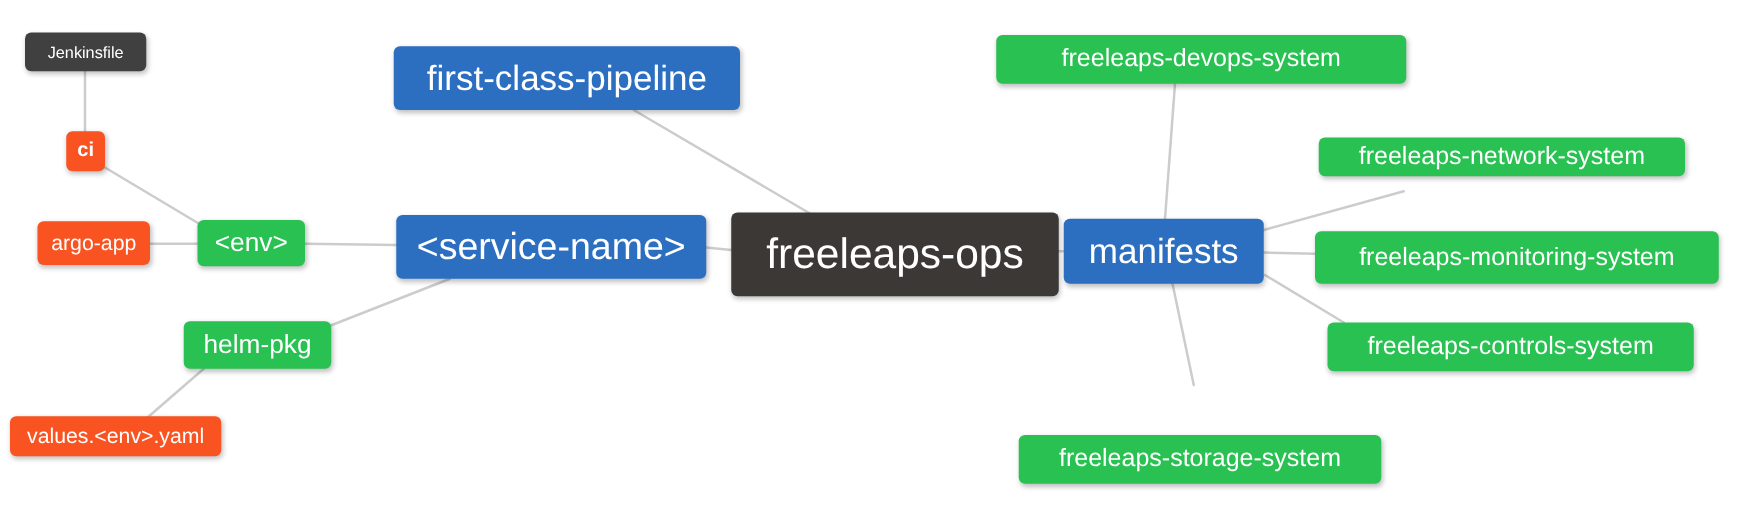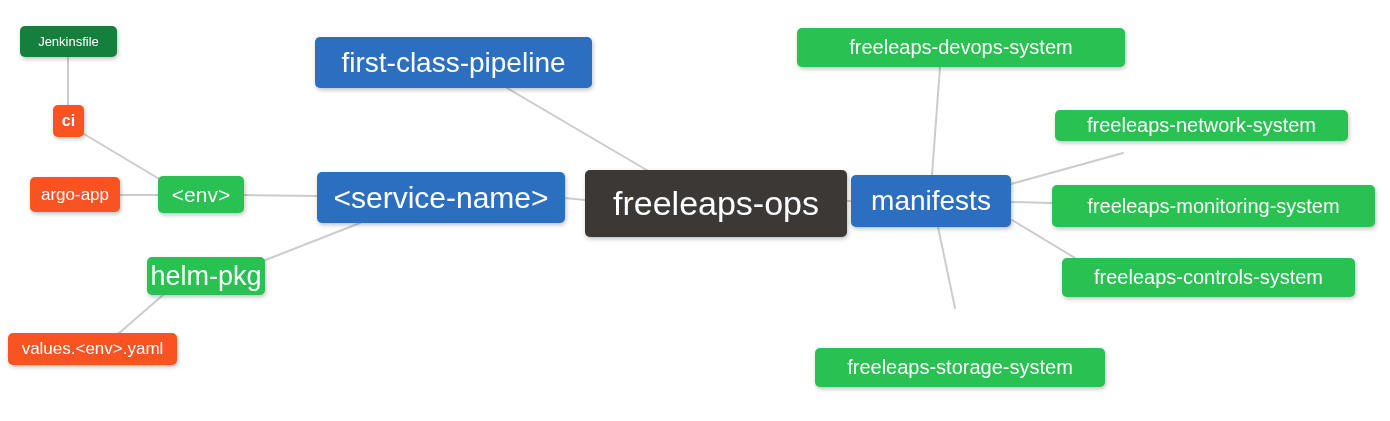--- a/index.html
+++ b/index.html
@@ -31,29 +31,29 @@
     color:#ffffff;
     border-radius:5px;
     white-space:nowrap;
     cursor:pointer;
     box-shadow:1px 2px 4px rgba(0,0,0,0.25);
     user-select:none;
   }
   .c-dark  {background:#3b3836;}
   .c-blue  {background:#2c6fc1;}
   .c-green {background:#28c152;}
-  .c-orange{background:#15803d;}
+  .c-orange{background:#404040;}
   .c-red   {background:#f85321;}
 
   
   .n-jenkinsfile {left:20px;  top:26px;  width:97px;  height:31px; font-size:13px;}
   .n-ci          {left:53px;  top:105px; width:31px;  height:32px; font-size:16px; font-weight:bold;}
   .n-argo-app    {left:30px;  top:177px; width:90px;  height:35px; font-size:17px;}
   .n-env         {left:158px; top:176px; width:86px;  height:37px; font-size:21px;}
-  .n-helm-pkg    {left:147px; top:257px; width:118px; height:38px; font-size:27px;}
+  .n-helm-pkg    {left:147px; top:257px; width:118px; height:38px; font-size:21px;}
   .n-values      {left:8px;   top:333px; width:169px; height:32px; font-size:17px;}
   .n-service     {left:317px; top:172px; width:248px; height:51px; font-size:30px;}
   .n-fcp         {left:315px; top:37px;  width:277px; height:51px; font-size:28px;}
   .n-root        {left:585px; top:170px; width:262px; height:67px; font-size:34px;}
   .n-manifests   {left:851px; top:175px; width:160px; height:52px; font-size:28px;}
   .n-devops      {left:797px; top:28px;  width:328px; height:39px; font-size:20px;}
   .n-network     {left:1055px;top:110px; width:293px; height:31px; font-size:20px;}
   .n-monitoring  {left:1052px;top:185px; width:323px; height:42px; font-size:20px;}
   .n-controls    {left:1062px;top:258px; width:293px; height:39px; font-size:20px;}
   .n-storage     {left:815px; top:308px; width:290px; height:39px; font-size:20px;margin-top:40px;}

